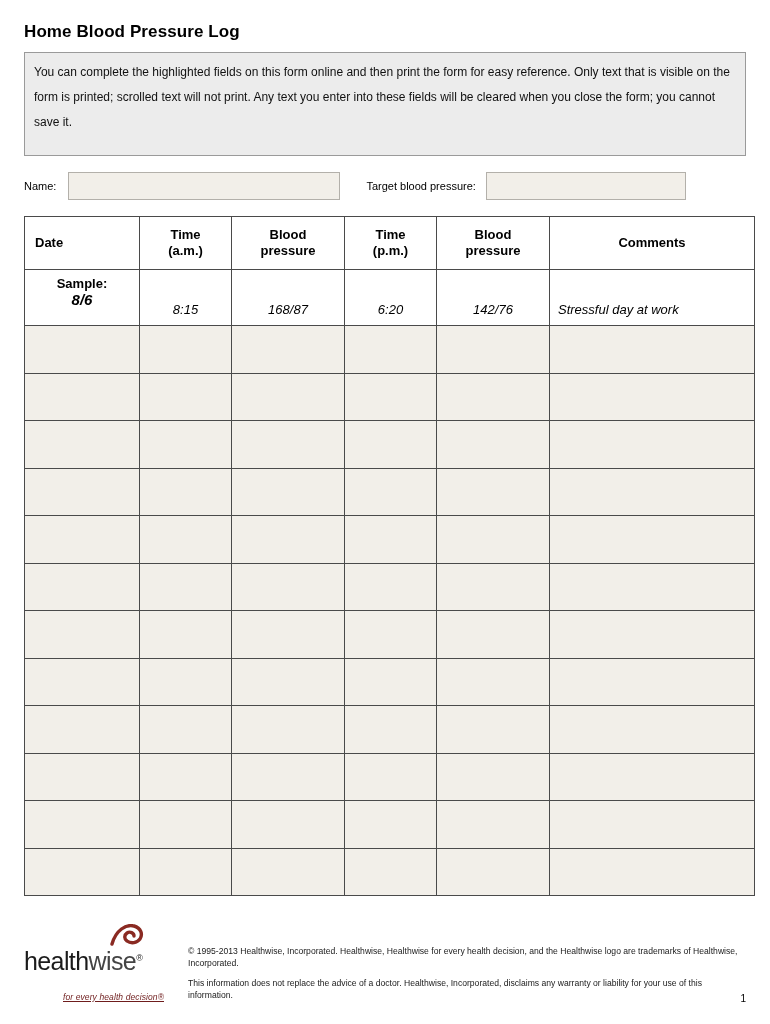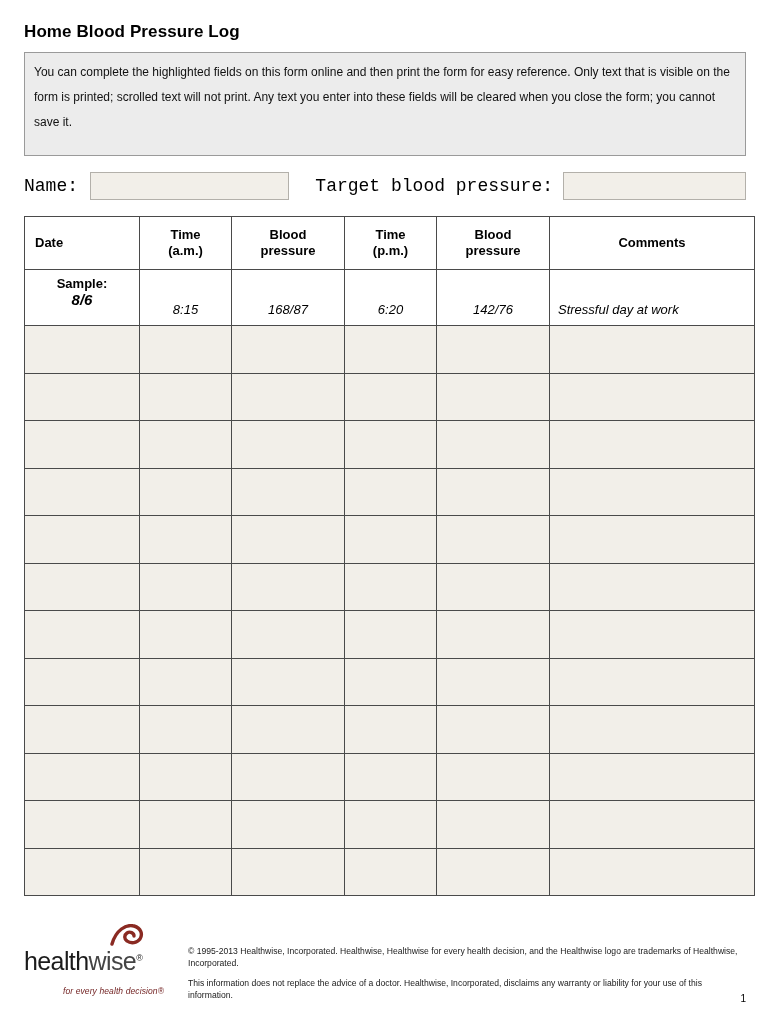--- a/index.html
+++ b/index.html
@@ -36,23 +36,22 @@
     line-height: 25px;
     color: #111111;
   }
   .fields-row {
     display: flex;
     align-items: center;
     margin-top: 16px;
     margin-bottom: 16px;
   }
   .field-label {
-    font-size: 18px;
+    font-size: 11px;
     white-space: nowrap;
-    font-family: Liberation Mono, monospace;
   }
   .field-box {
     border: 1px solid #b3b0aa;
     background: #f2efe9;
     height: 28px;
     box-sizing: border-box;
   }
   .name-box {
     width: 272px;
     margin-left: 12px;
@@ -151,22 +150,23 @@
   }
   .logo-reg {
     font-size: 9px;
     vertical-align: super;
   }
   .logo-tag {
     font-size: 8.5px;
     font-style: italic;
     color: #6f1d1d;
     text-align: right;
-    margin-top: 11px;
+    margin-top: 17px;
     letter-spacing: 0.1px;
+    text-decoration: underline;
   }
   .logo-swoosh {
     position: absolute;
     right: 18px;
     top: -8px;
     width: 36px;
     height: 22px;
   }
   .legal {
     flex: 1;

